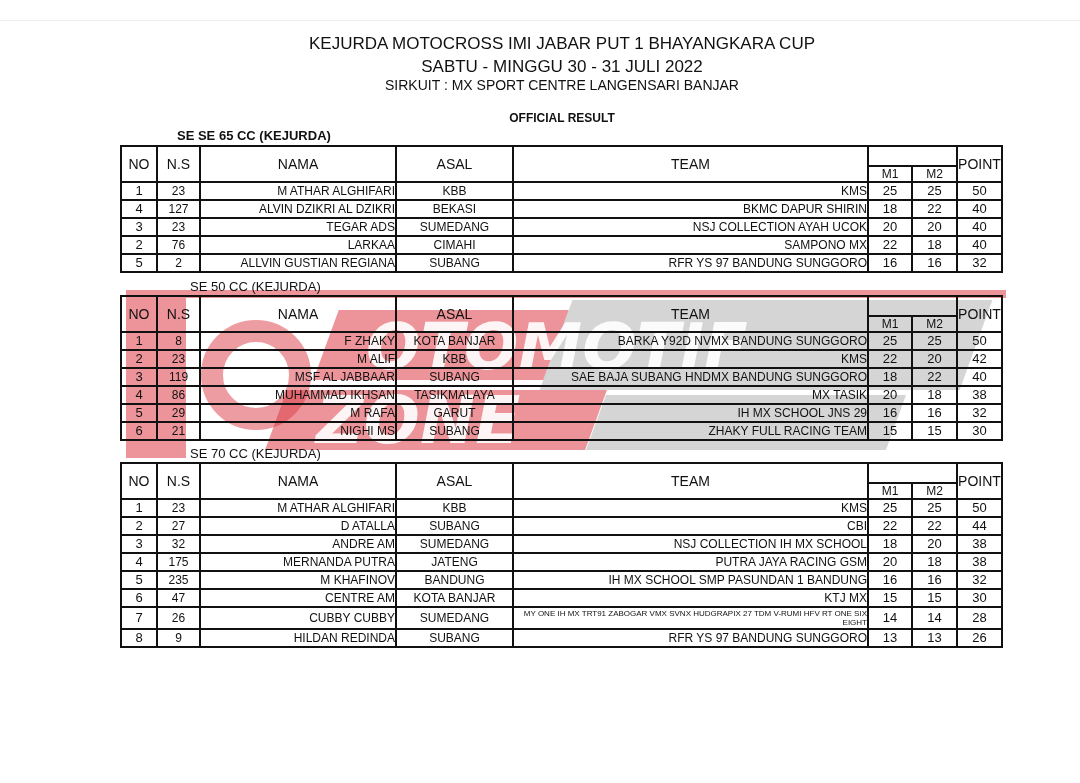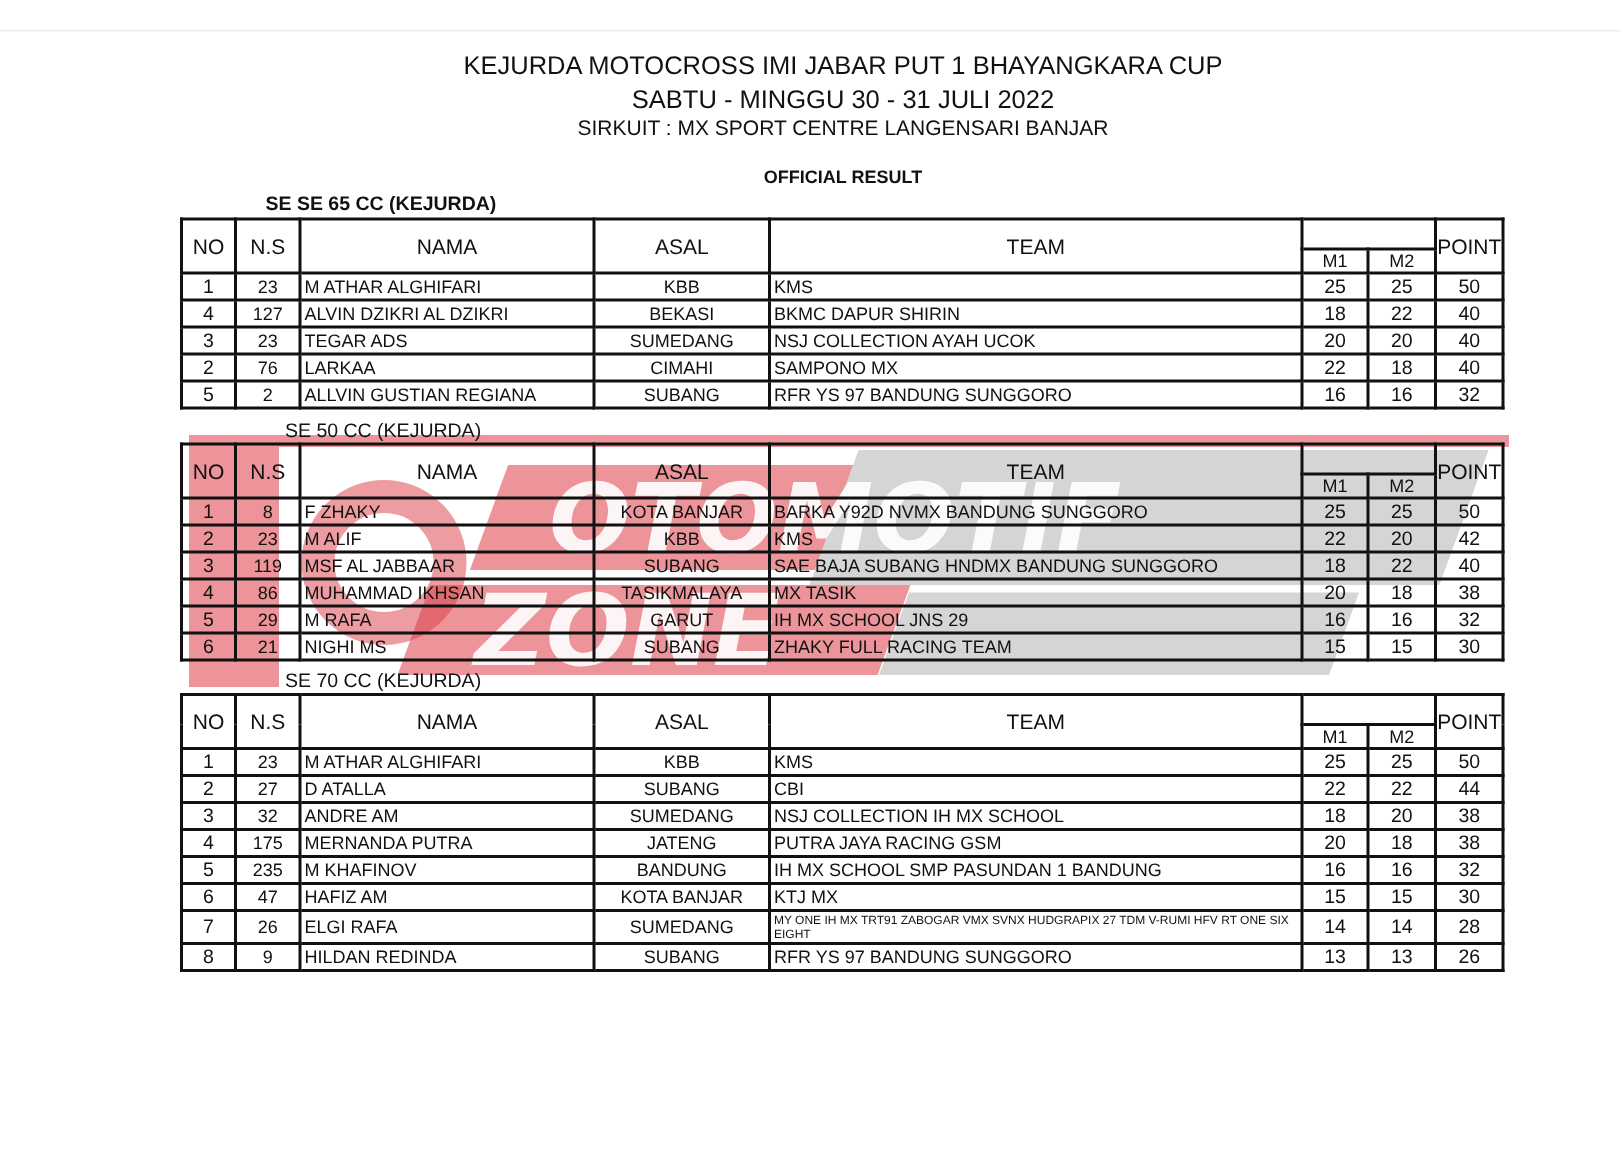--- a/index.html
+++ b/index.html
@@ -19,21 +19,21 @@
   .wm-bar { position:absolute; background:rgba(220,60,70,0.55); }
   .wm-gray { position:absolute; background:rgba(150,150,150,0.40); }
   .wm-text { position:absolute; font-family:"DejaVu Sans", sans-serif; font-style:italic; font-weight:bold; color:rgba(255,255,255,0.9); }
 
   table.res { position:absolute; left:120px; border-collapse:collapse; table-layout:fixed; z-index:1; }
   table.res td, table.res th { border:2px solid #111; padding:0; overflow:hidden; white-space:nowrap; }
   table.res th { font-weight:normal; font-size:14px; text-align:center; }
   table.res td { font-size:12px; height:16px; line-height:16px; }
   .c-no, .c-ns, .c-asal, .c-num { text-align:center; }
   .c-no, .c-num { font-size:13px !important; }
-  .c-nama, .c-team { text-align:left; padding-left:2px !important; }
+  .c-nama, .c-team { text-align:right; padding-left:2px !important; }
   .sub { font-size:12px !important; height:14px; line-height:14px; }
   .gap { border-bottom:2px solid #111; }
   .tiny { font-size:8px !important; line-height:9px !important; white-space:normal !important; }
   .tbl1 { top:145px; }
   .tbl2 { top:295px; background:transparent; }
   .tbl3 { top:462px; }
 </style>
 </head>
 <body>
 
@@ -296,31 +296,31 @@
         <td class="c-nama">M KHAFINOV</td>
         <td class="c-asal">BANDUNG</td>
         <td class="c-team">IH MX SCHOOL SMP PASUNDAN 1 BANDUNG</td>
         <td class="c-num">16</td>
         <td class="c-num">16</td>
         <td class="c-num">32</td>
       </tr>
   <tr>
         <td class="c-no">6</td>
         <td class="c-ns">47</td>
-        <td class="c-nama">HAFIZ AM</td>
+        <td class="c-nama">CENTRE AM</td>
         <td class="c-asal">KOTA BANJAR</td>
         <td class="c-team">KTJ MX</td>
         <td class="c-num">15</td>
         <td class="c-num">15</td>
         <td class="c-num">30</td>
       </tr>
   <tr style="height:22px">
         <td class="c-no">7</td>
         <td class="c-ns">26</td>
-        <td class="c-nama">ELGI RAFA</td>
+        <td class="c-nama">CUBBY CUBBY</td>
         <td class="c-asal">SUMEDANG</td>
         <td class="c-team tiny">MY ONE IH MX TRT91 ZABOGAR VMX SVNX HUDGRAPIX 27 TDM V-RUMI HFV RT ONE SIX EIGHT</td>
         <td class="c-num">14</td>
         <td class="c-num">14</td>
         <td class="c-num">28</td>
       </tr>
   <tr>
         <td class="c-no">8</td>
         <td class="c-ns">9</td>
         <td class="c-nama">HILDAN REDINDA</td>

